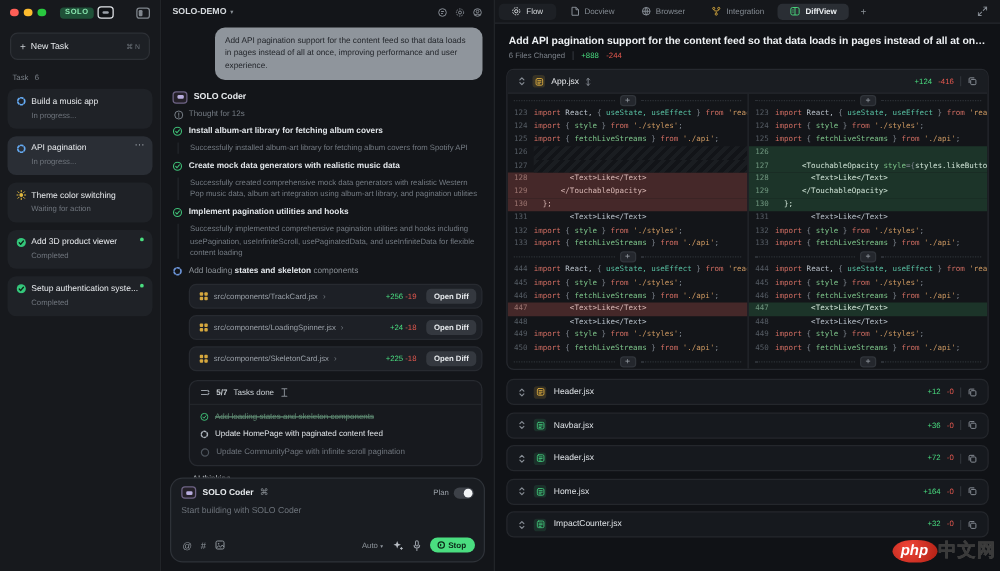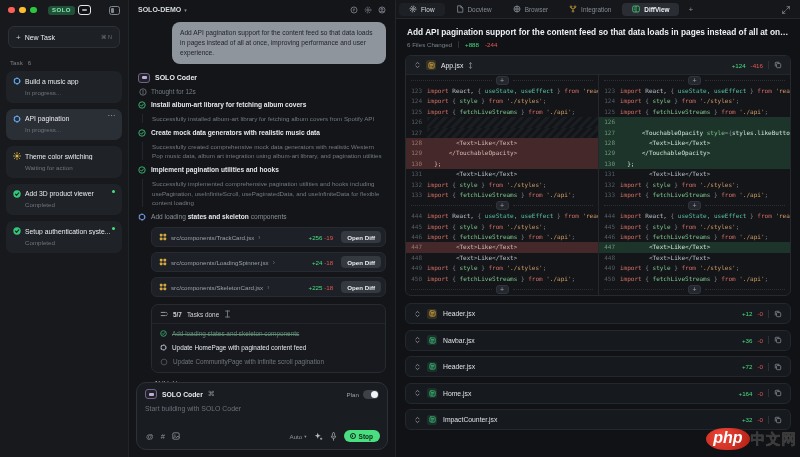--- a/index.html
+++ b/index.html
@@ -108,21 +108,21 @@
   .row-fill .cd { background:repeating-linear-gradient(135deg,#1a1d21 0 3px,#121418 3px 6px); }
   .tk-k { color:#d16d62; } .tk-f { color:#58c0a2; } .tk-g { color:#7ec68b; }
   .tk-s { color:#cf9a62; } .tk-b { color:#7d848d; } .tk-p { color:#b8c0c9; }
   .row-del .tk-p { color:#d8b7b4; } .row-add .tk-p { color:#cfe3d6; }
   .file-row { margin:0 9px 5.5px; height:21px; border:1px solid #24272c; border-radius:6px; background:#16191e; display:flex; align-items:center; gap:6px; padding:0 8px; cursor:pointer; }
   .fr-name { font-size:6.8px; color:#dde1e5; }
   .fr-right { margin-left:auto; display:flex; align-items:center; gap:5px; font-size:6.2px; }
 
   
   .wm { position:absolute; right:3px; bottom:7px; display:flex; align-items:center; gap:1px; }
-  .wm-php { background:radial-gradient(circle at 35% 30%, #ef4437, #b01f13); color:#fff; font-weight:bold; font-style:italic; font-size:16px; padding:1px 7px 3px; border-radius:50% / 55%; }
+  .wm-php { background:radial-gradient(circle at 35% 30%, #ef4437, #b01f13); color:#fff; font-weight:bold; font-style:italic; font-size:12px; padding:1px 7px 3px; border-radius:50% / 55%; }
   .wm-cn { color:#6e6e6e; font-weight:bold; font-size:14.5px; letter-spacing:1px; -webkit-text-stroke:.5px #3a3a3a; }
 </style>
 </head>
 <body>
 
 <div class="app">
 
   <div class="sidebar">
     <div class="titlebar">
       <span class="light l-red"></span>

